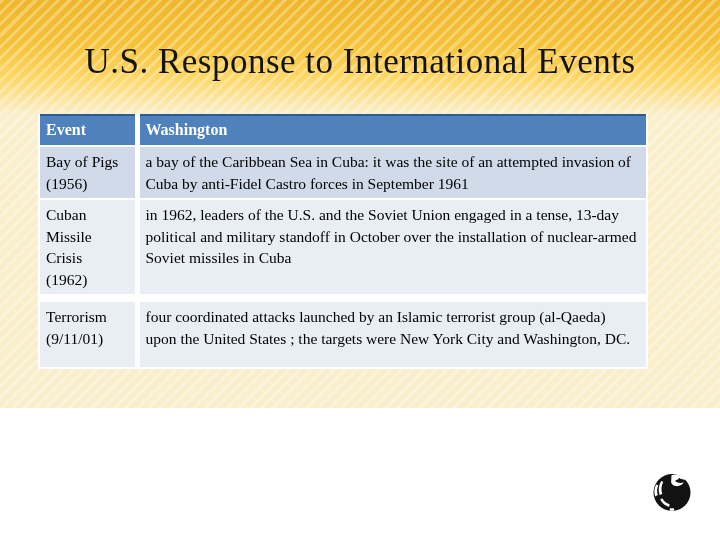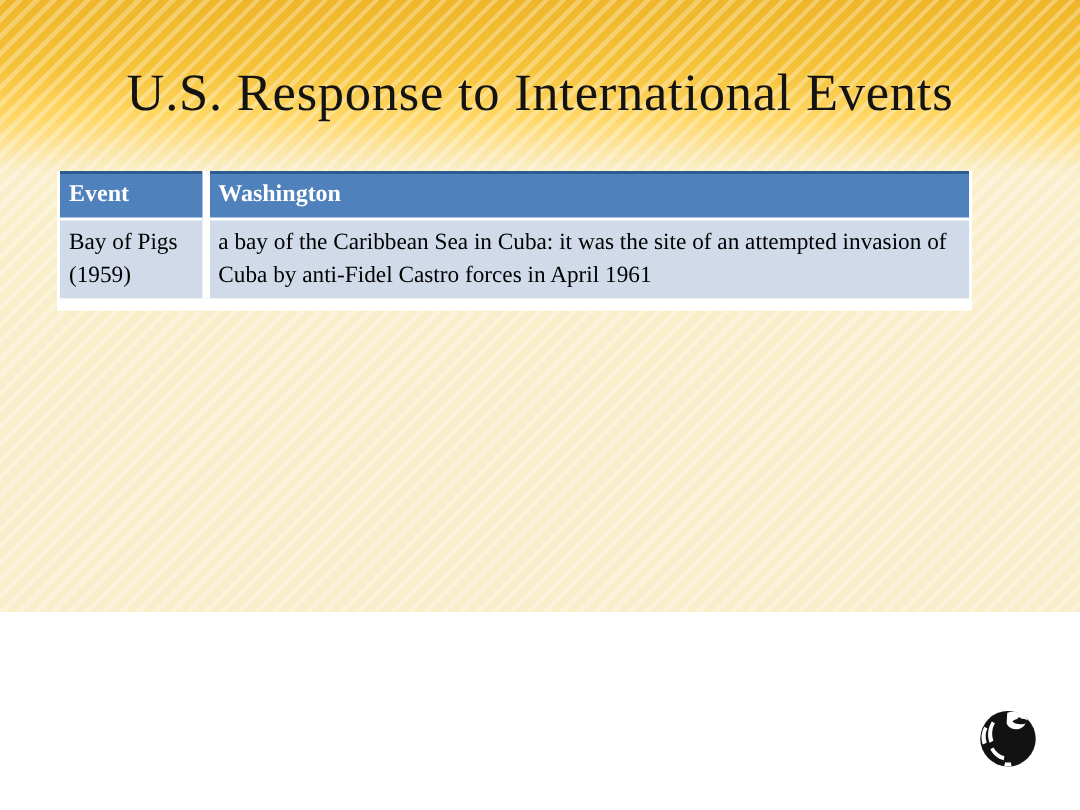--- a/index.html
+++ b/index.html
@@ -113,25 +113,33 @@
           <col class="c2">
         </colgroup>
       <thead>
         <tr>
           <th class="col-event">Event</th>
           <th class="col-desc">Washington</th>
         </tr>
       </thead>
       <tbody>
         <tr class="band-a row-1">
-          <td class="event-cell">Bay of Pigs (1959)</td>
-          <td class="desc-cell">a bay of the Caribbean Sea in Cuba: it was the site of an attempted invasion of Cuba by anti-Fidel Castro forces in April 1961</td>
+          <td class="event-cell">Bay of Pigs (1956)</td>
+          <td class="desc-cell">a bay of the Caribbean Sea in Cuba: it was the site of an attempted invasion of Cuba by anti-Fidel Castro forces in September 1961</td>
+        </tr>
+        <tr class="band-b row-2">
+          <td class="event-cell">Cuban Missile Crisis (1962)</td>
+          <td class="desc-cell">in 1962, leaders of the U.S. and the Soviet Union engaged in a tense, 13-day political and military standoff in October over the installation of nuclear-armed Soviet missiles in Cuba</td>
         </tr>
         <tr class="row-spacer">
           <td colspan="2"></td>
+        </tr>
+        <tr class="band-b row-4">
+          <td class="event-cell">Terrorism (9/11/01)</td>
+          <td class="desc-cell">four coordinated attacks launched by an Islamic terrorist group (al-Qaeda) upon the United States ; the targets were New York City and Washington, DC.</td>
         </tr>
       </tbody>
     </table>
   </div>
 
   <svg class="logo" viewBox="0 0 40 40">
     <circle cx="20" cy="20.5" r="18.5" fill="#121212"></circle>
 
     <path fill="#ffffff" d="M19.5 3.2 c5.5 -2 11.5 0.4 14 5.2 c-3.8 -2.2 -8 -1.8 -10.6 0.6 c2.6 2 5.8 2.4 8.8 1.3 c-1.7 3.3 -5.6 4.7 -9.2 3.4 c-1.6 -0.6 -2.8 -1.8 -3.4 -3.3 z"></path>
     <circle cx="27.5" cy="7.2" r="1.1" fill="#121212"></circle>

